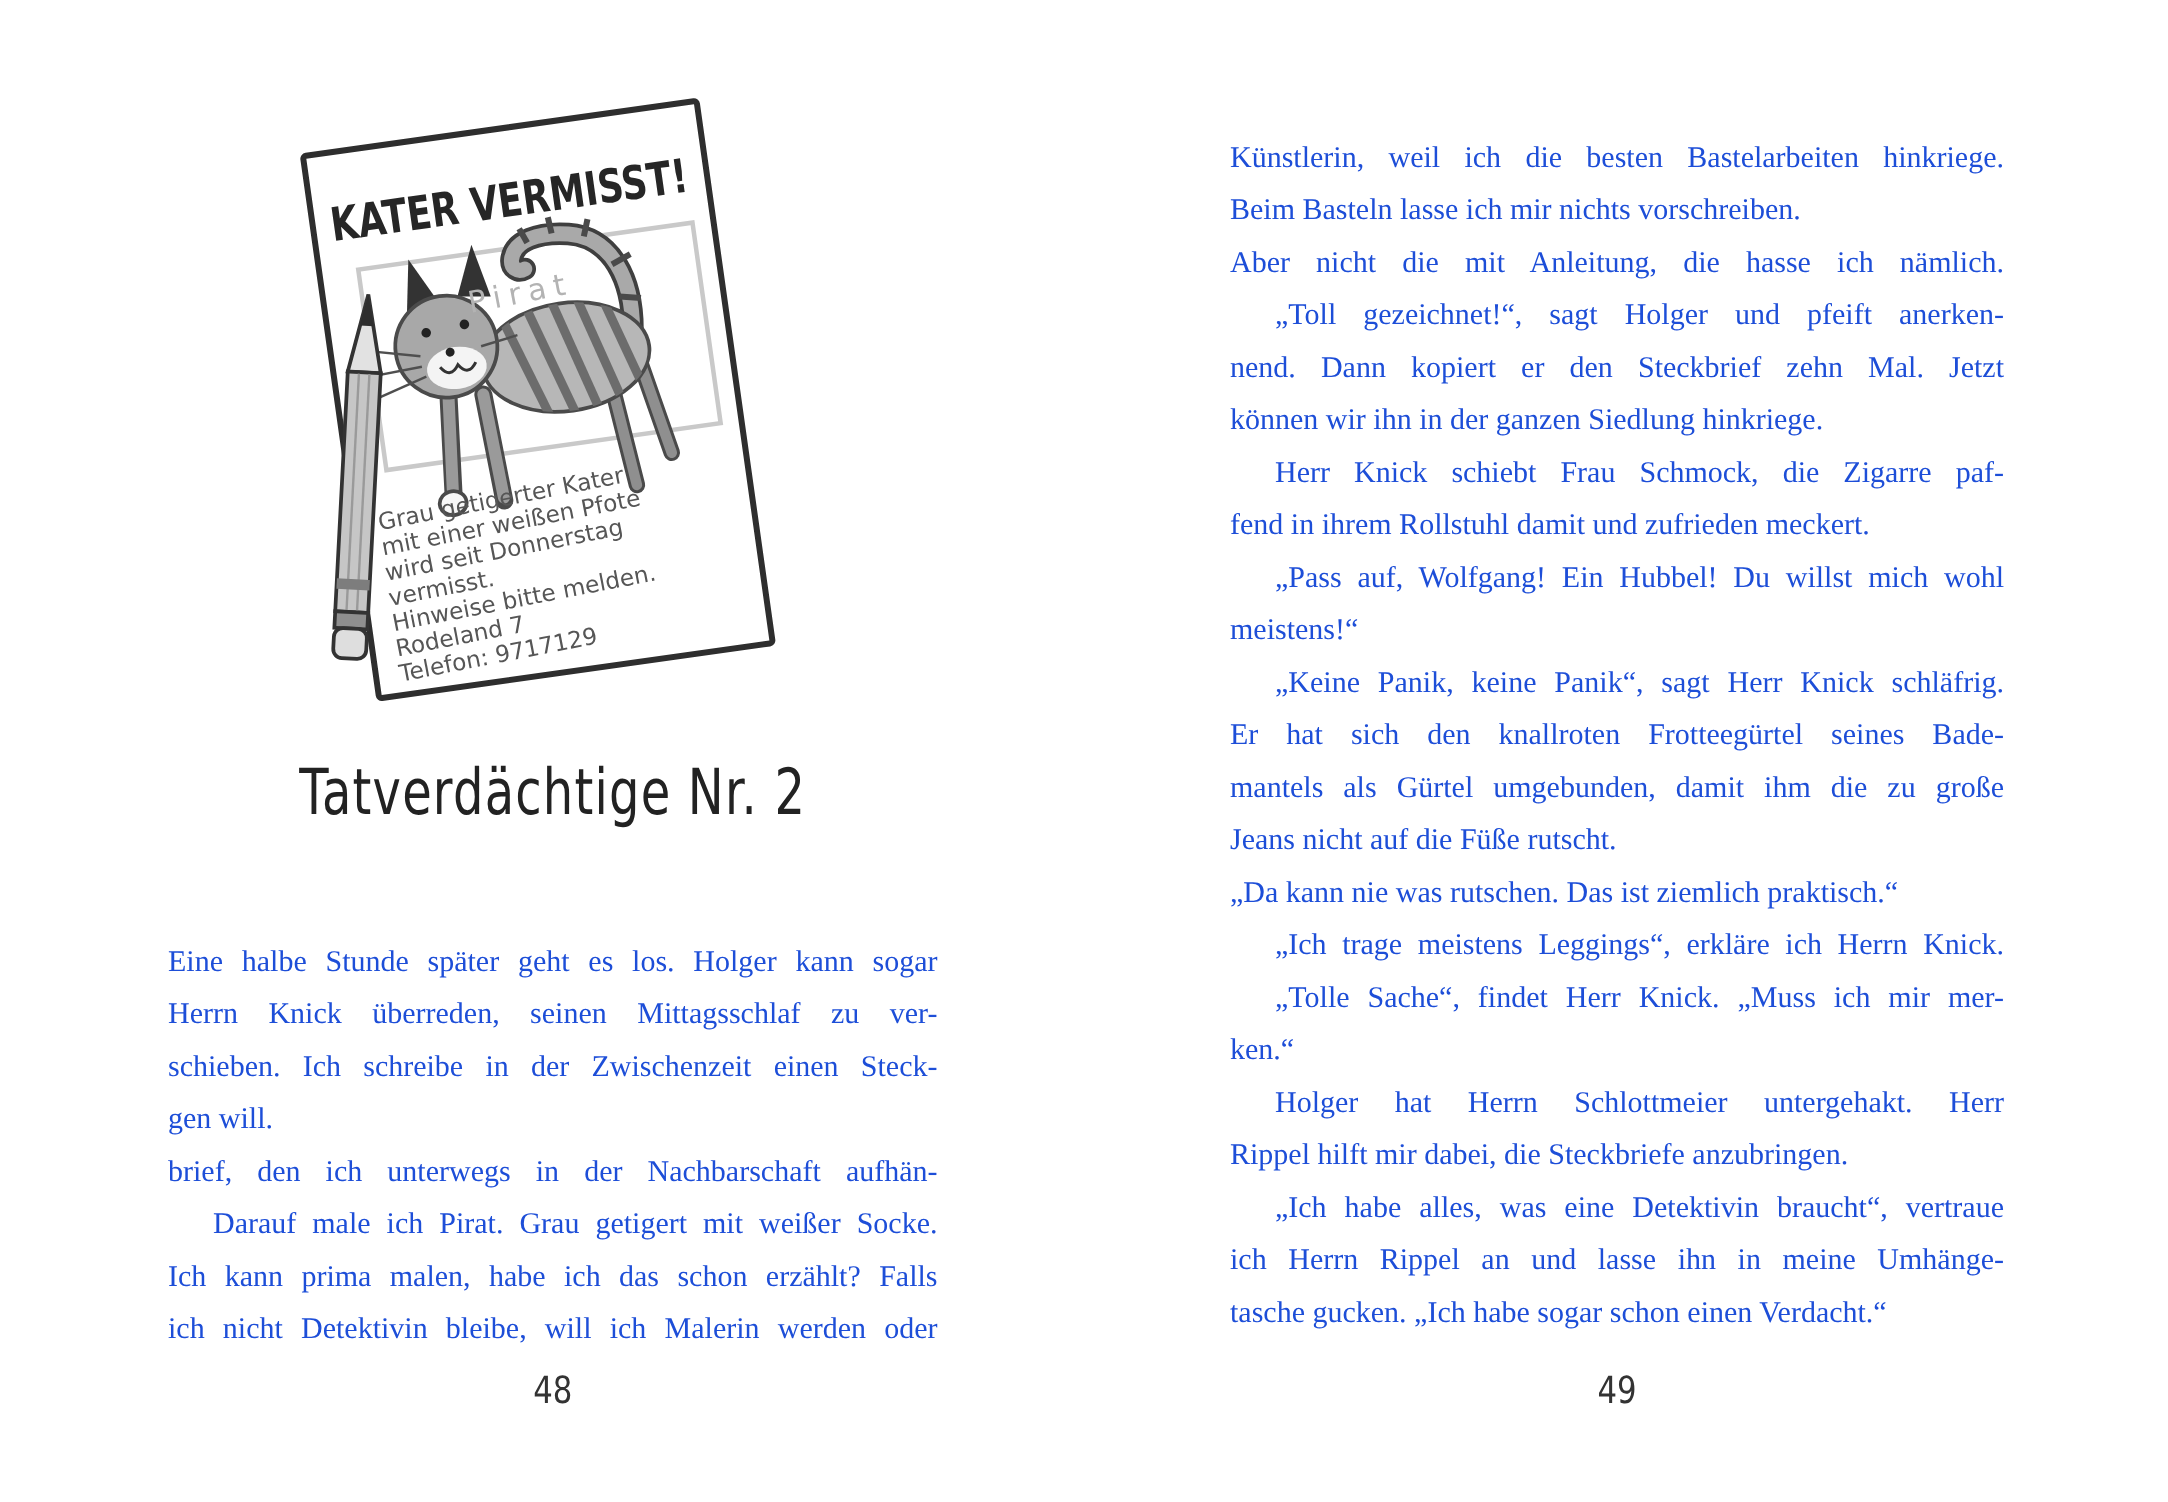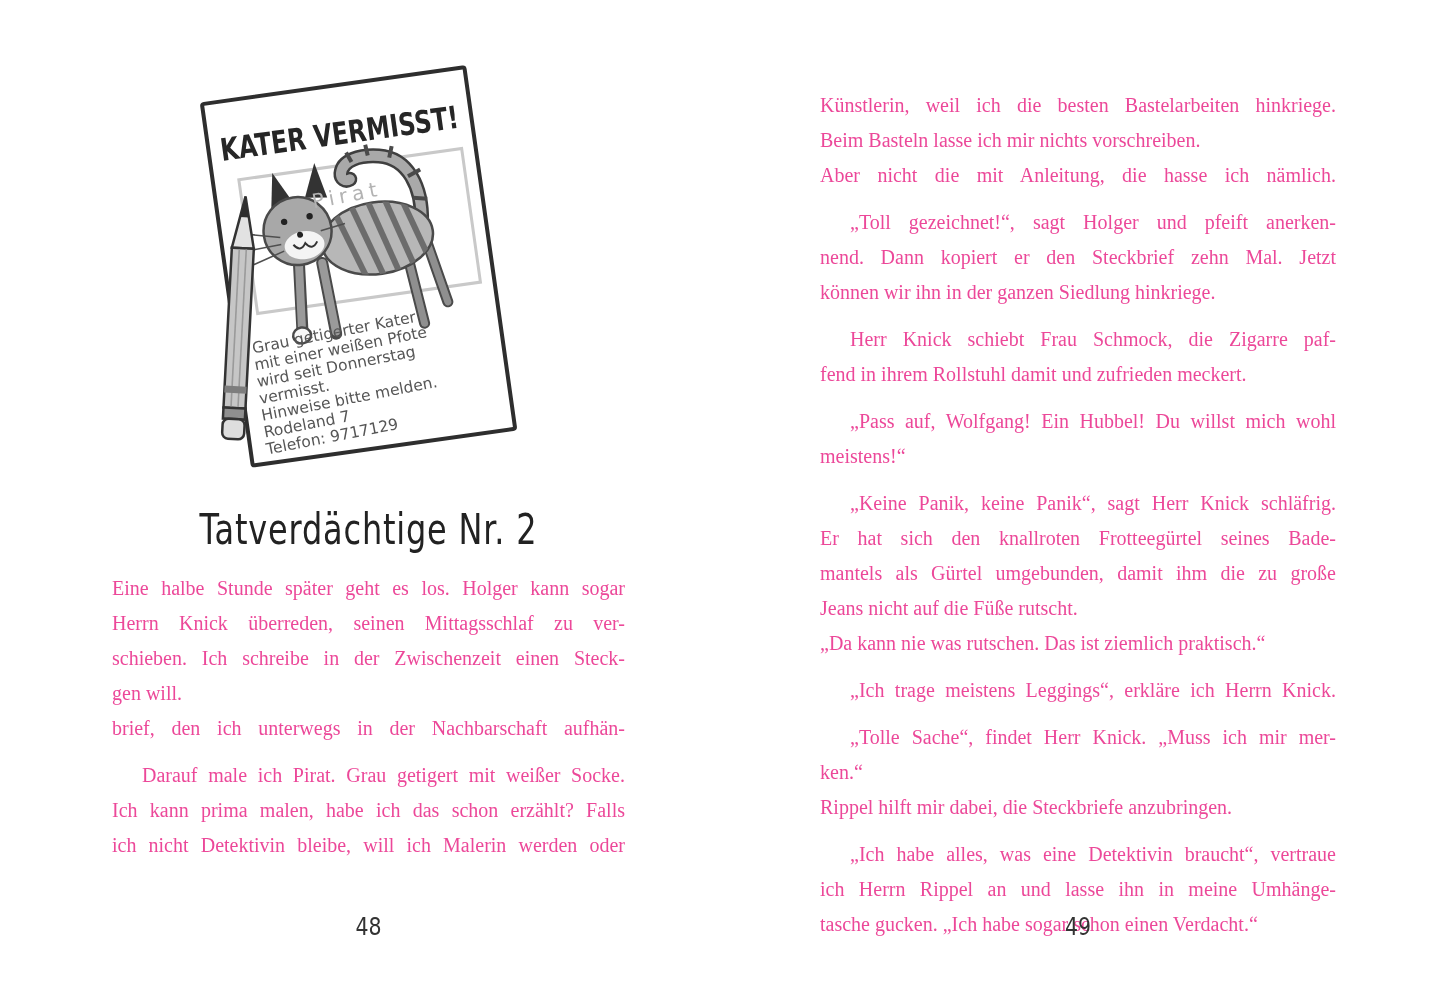--- a/index.html
+++ b/index.html
@@ -9,26 +9,26 @@
   .page.left{left:112px;width:513px;}
   .page.right{left:820px;width:516px;}
 
   .illustration{position:absolute;left:24px;top:46px;width:430px;height:445px;}
 
   .chapter-heading{position:absolute;top:506px;left:0;width:100%;margin:0;text-align:center;
       font-family:"DejaVu Sans",sans-serif;font-weight:400;font-size:40px;color:#222;
       letter-spacing:1px;transform:scaleX(0.8) scaleY(1.06);transform-origin:50% 50%;}
 
   .body-text{position:absolute;left:0;width:100%;}
-  .page.left  .body-text{top:571px;}
+  .page.left  .body-text{top:624px;}
   .page.right .body-text{top:88px;}
   .line{font-size:20px;line-height:35px;height:35px;white-space:nowrap;
-        text-align:justify;text-align-last:left;color:#ec4899;}
+        text-align:justify;text-align-last:left;color:#1d4ed8;}
   .line.j{text-align-last:justify;white-space:normal;}
-  .line.indent{padding-left:30px;margin-top:12px;}
+  .line.indent{padding-left:30px;}
 
   .page-number{position:absolute;top:912px;left:0;width:100%;text-align:center;
       font-family:"DejaVu Sans",sans-serif;font-size:25px;color:#333;
       transform:scaleX(0.82);transform-origin:50% 50%;}
 
   
   .poster-sheet{fill:#ffffff;stroke:#2e2e2e;stroke-width:4;}
   .poster-headline{font-family:"DejaVu Sans",sans-serif;font-weight:700;font-size:31px;fill:#262626;}
   .photo-frame{fill:none;stroke:#c9c9c9;stroke-width:3;}
   .cat-name{font-family:"DejaVu Sans",sans-serif;font-size:20px;letter-spacing:5px;fill:#b3b3b3;}
@@ -158,20 +158,21 @@
       <div class="line j indent">„Pass auf, Wolfgang! Ein Hubbel! Du willst mich wohl</div>
       <div class="line">meistens!“</div>
       <div class="line j indent">„Keine Panik, keine Panik“, sagt Herr Knick schläfrig.</div>
       <div class="line j">Er hat sich den knallroten Frotteegürtel seines Bade-</div>
       <div class="line j">mantels als Gürtel umgebunden, damit ihm die zu große</div>
       <div class="line">Jeans nicht auf die Füße rutscht.</div>
       <div class="line">„Da kann nie was rutschen. Das ist ziemlich praktisch.“</div>
       <div class="line j indent">„Ich trage meistens Leggings“, erkläre ich Herrn Knick.</div>
       <div class="line j indent">„Tolle Sache“, findet Herr Knick. „Muss ich mir mer-</div>
       <div class="line">ken.“</div>
+      <div class="line j indent">Holger hat Herrn Schlottmeier untergehakt. Herr</div>
       <div class="line">Rippel hilft mir dabei, die Steckbriefe anzubringen.</div>
       <div class="line j indent">„Ich habe alles, was eine Detektivin braucht“, vertraue</div>
       <div class="line j">ich Herrn Rippel an und lasse ihn in meine Umhänge-</div>
       <div class="line">tasche gucken. „Ich habe sogar schon einen Verdacht.“</div>
     </div>
 
     <div class="page-number">49</div>
   </div>
 
 </div>

